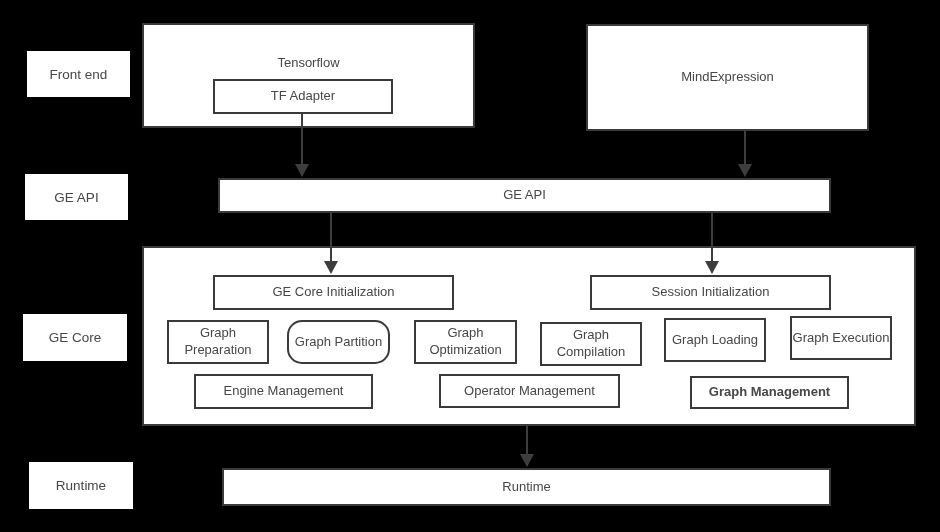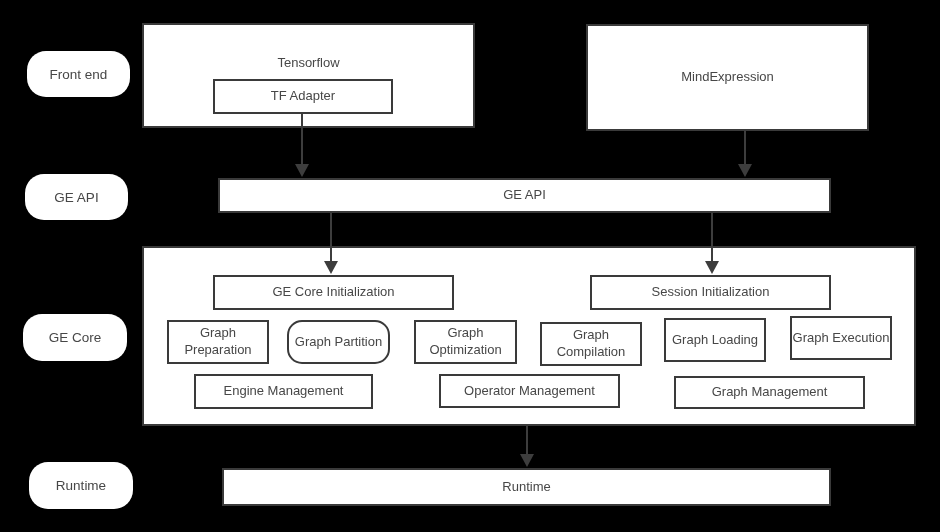--- a/index.html
+++ b/index.html
@@ -23,21 +23,20 @@
     overflow: hidden;
   }
   .rlabel {
     position: absolute;
     background: var(--box-fill);
     color: var(--text);
     display: flex;
     align-items: center;
     justify-content: center;
     font-size: 13.5px;
-    border-radius: 19px;
   }
   #lbl-frontend { left: 27px;  top: 51px;  width: 103px; height: 46px; }
   #lbl-geapi    { left: 25px;  top: 174px; width: 103px; height: 46px; }
   #lbl-gecore   { left: 23px;  top: 314px; width: 104px; height: 47px; }
   #lbl-runtime  { left: 29px;  top: 462px; width: 104px; height: 47px; }
 
   .box {
     position: absolute;
     background: var(--box-fill);
     border: 2px solid var(--border);
@@ -65,21 +64,21 @@
   #gecore-init   { left: 69px;  top: 27px;  width: 241px; height: 35px; }
   #session-init  { left: 446px; top: 27px;  width: 241px; height: 35px; }
   #g-prep  { left: 23px;  top: 72px; width: 102px; height: 44px; }
   #g-part  { left: 143px; top: 72px; width: 103px; height: 44px; border-radius: 15px; }
   #g-opt   { left: 270px; top: 72px; width: 103px; height: 44px; }
   #g-comp  { left: 396px; top: 74px; width: 102px; height: 44px; }
   #g-load  { left: 520px; top: 70px; width: 102px; height: 44px; }
   #g-exec  { left: 646px; top: 68px; width: 102px; height: 44px; }
   #m-engine   { left: 50px;  top: 126px; width: 179px; height: 35px; }
   #m-operator { left: 295px; top: 126px; width: 181px; height: 34px; }
-  #m-graph    { left: 530px; top: 128px; width: 191px; height: 33px; }
+  #m-graph    { left: 546px; top: 128px; width: 159px; height: 33px; font-weight: bold; }
 
   .arrow { position: absolute; width: 14px; }
   .arrow .shaft {
     position: absolute;
     left: 6px; top: 0; bottom: 10px;
     width: 2px;
     background: var(--arrow);
   }
   .arrow .head {
     position: absolute;

